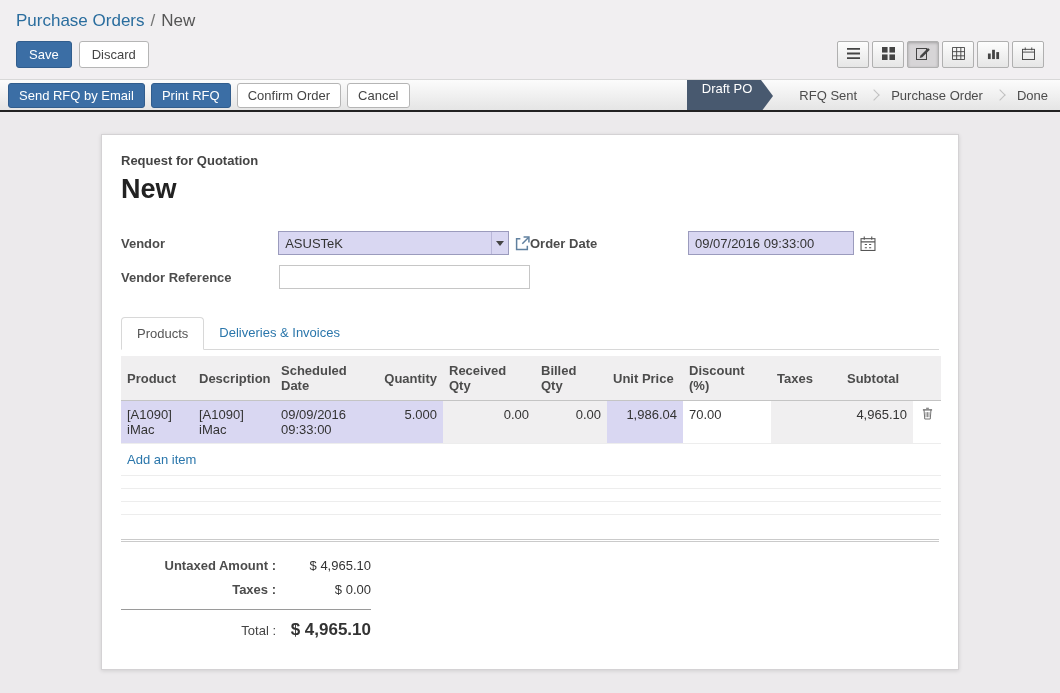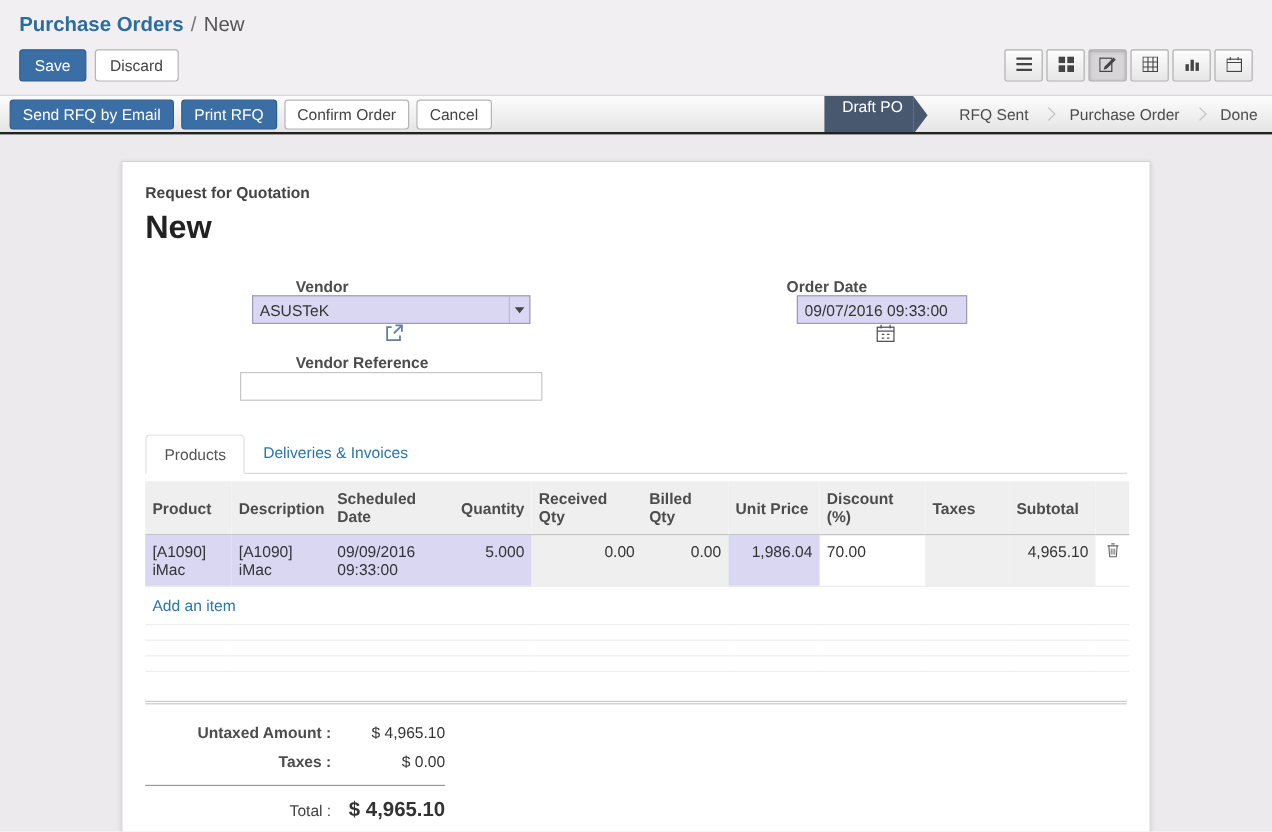--- a/index.html
+++ b/index.html
@@ -5,21 +5,21 @@
   * { box-sizing: border-box; }
   html,body { margin:0; padding:0; }
   body {
     width:1060px; height:693px; overflow:hidden;
     font-family:"Liberation Sans","DejaVu Sans",sans-serif;
     font-size:13px; color:#333;
     display:flex; flex-direction:column; background:#eceaec;
   }
   .top { background:#f1eff1; }
   .breadcrumb-bar { padding:11px 16px 7px; font-size:17px; }
-  .breadcrumb-link { color:#2a6d9e; cursor:pointer; text-decoration:none;font-weight:bold; }
+  .breadcrumb-link { color:#2a6d9e; cursor:pointer; text-decoration:none; }
   .breadcrumb-sep { color:#777; margin:0 6px; }
   .breadcrumb-current { color:#555; }
 
   .toolbar { display:flex; justify-content:space-between; align-items:center; padding:3px 16px 11px; }
   .toolbar-left { display:flex; gap:7px; }
   .btn { font-size:13px; border-radius:3px; padding:5px 12px; border:1px solid #b5b5b5;
          background:#fff; color:#444; cursor:pointer; font-family:inherit; }
   .btn-primary { background:#3b6ea5; border-color:#315d8d; color:#fff; }
 
   .view-switcher { display:flex; gap:3px; }
@@ -43,33 +43,33 @@
 
   .content { flex:1; display:flex; justify-content:center; align-items:flex-start; overflow:hidden; }
   .sheet { width:858px; min-height:532px; background:#fff; border:1px solid #d4d2d4;
            box-shadow:0 1px 4px rgba(0,0,0,.12); margin-top:22px; padding:18px 19px 20px; }
 
   .sheet-subtitle { font-weight:bold; font-size:13px; color:#444; }
   .sheet-title { font-size:27px; font-weight:bold; color:#222; margin:6px 0 26px; }
 
   .form-area { display:flex; }
   .fcol { width:50%; }
-  .field-row { display:flex; align-items:center; margin-bottom:10px;flex-direction:column; }
+  .field-row { display:flex; align-items:center; margin-bottom:10px; }
   .field-label { width:158px; font-weight:bold; color:#4c4c4c; }
   .select-box { display:flex; align-items:center; width:232px; height:24px;
                 background:#d9d7f2; border:1px solid #9b9bbd; cursor:pointer; }
   .select-text { flex:1; padding:0 6px; white-space:nowrap; overflow:hidden; }
   .select-caret { width:17px; height:100%; display:flex; align-items:center; justify-content:center;
                   border-left:1px solid #b9b7d9; }
   .caret-shape { width:0; height:0; border-left:4px solid transparent; border-right:4px solid transparent;
                  border-top:5px solid #444; }
   .icon-after { margin-left:6px; display:flex; cursor:pointer; }
   .text-input { height:24px; border:1px solid #c6c6c6; padding:0 6px; font:inherit; color:#333; background:#fff; }
   .vendor-ref { width:252px; }
-  .date-input { width:142px; background:#d9d7f2; border-color:#9b9bbd; }
+  .date-input { width:166px; background:#d9d7f2; border-color:#9b9bbd; }
 
   .tabs { display:flex; border-bottom:1px solid #d8d8d8; margin-top:18px; }
   .tab { padding:8px 15px; font-size:13px; cursor:pointer; }
   .tab.active { background:#fff; border:1px solid #d8d8d8; border-bottom:1px solid #fff;
                 border-radius:4px 4px 0 0; margin-bottom:-1px; color:#555; }
   .tab.inactive { color:#2a76ab; }
 
   .po-table { width:100%; border-collapse:collapse; table-layout:fixed; margin-top:6px; font-size:13px; }
   .po-table th { background:#f0eff0; border-bottom:1px solid #c4c4c4; padding:7px 6px; text-align:left;
                  vertical-align:middle; color:#4c4c4c; font-weight:bold; }

